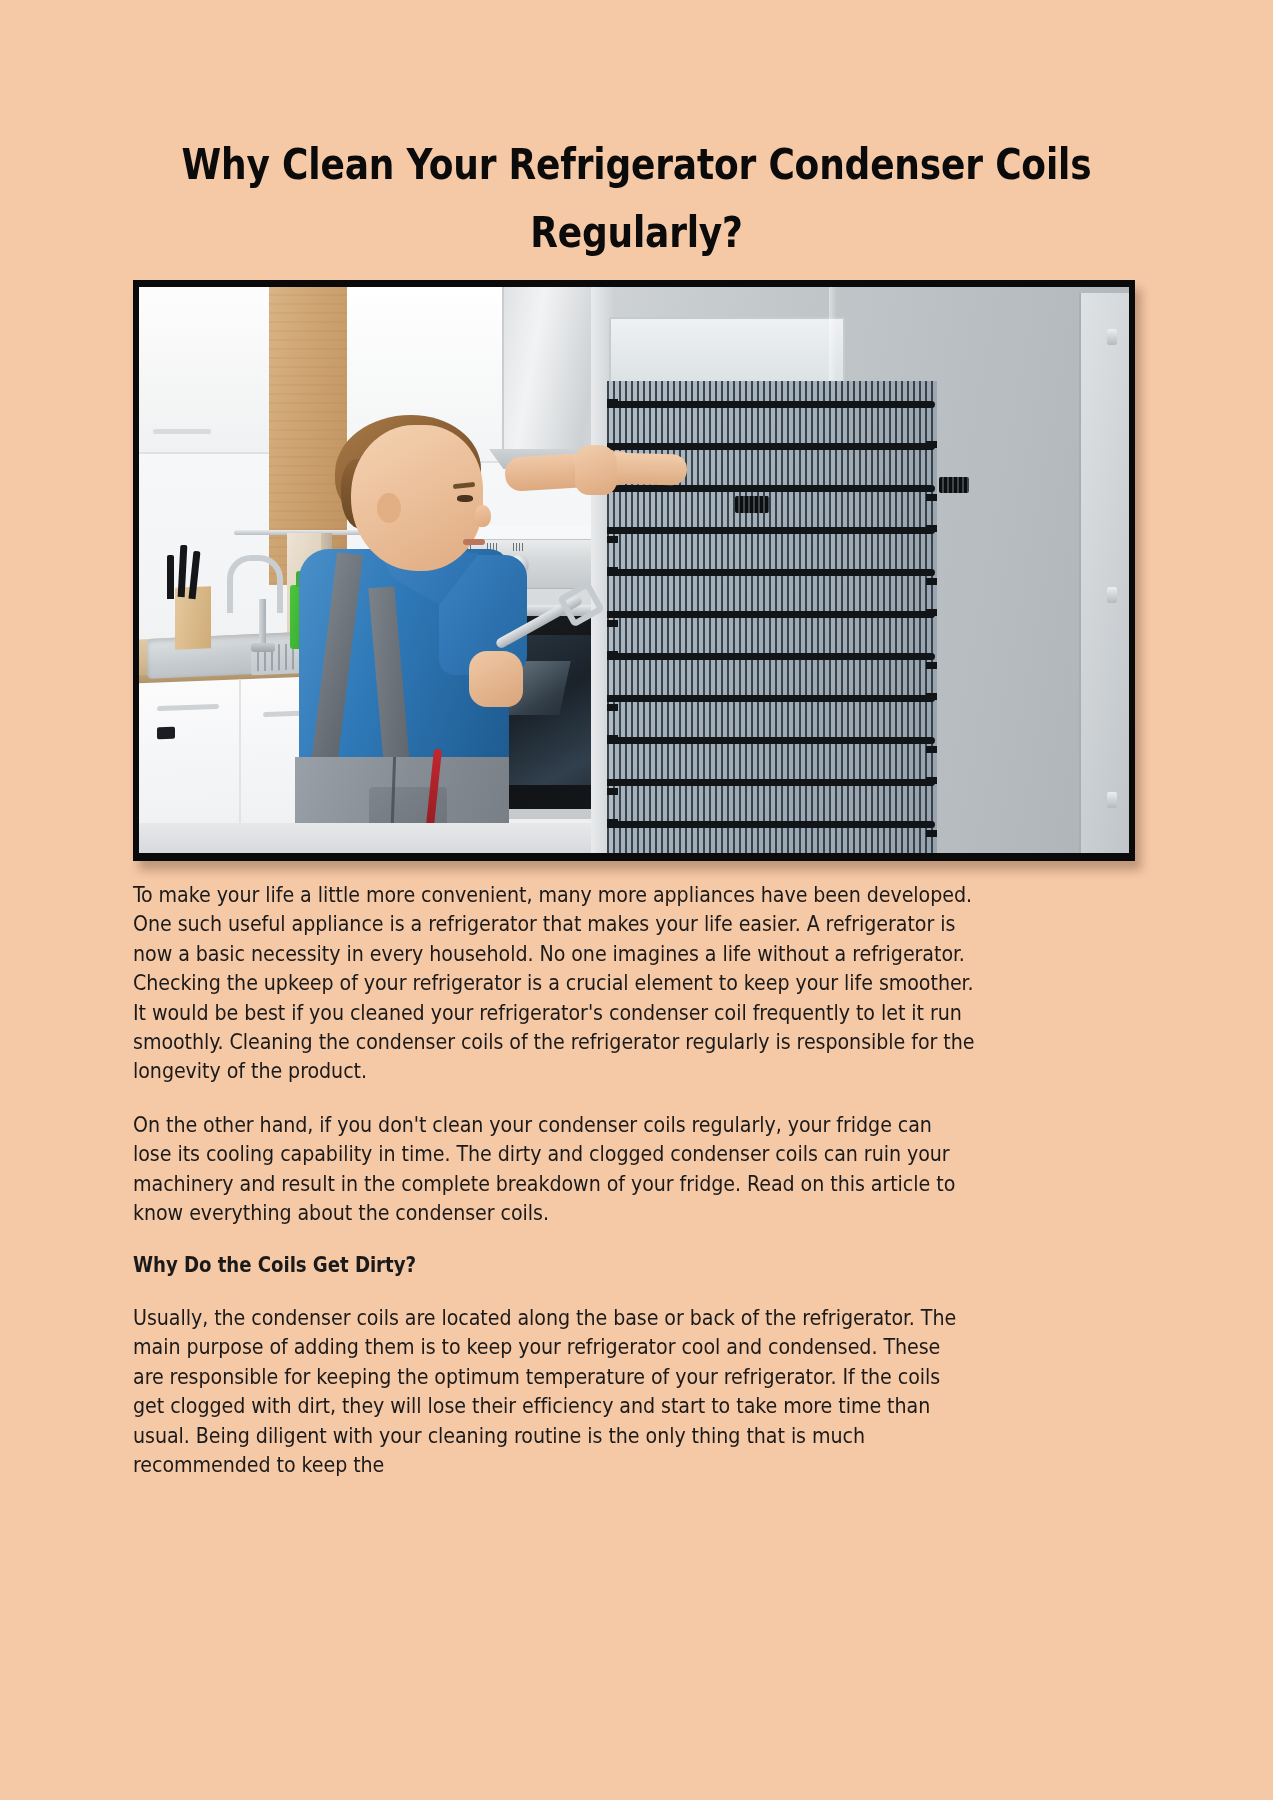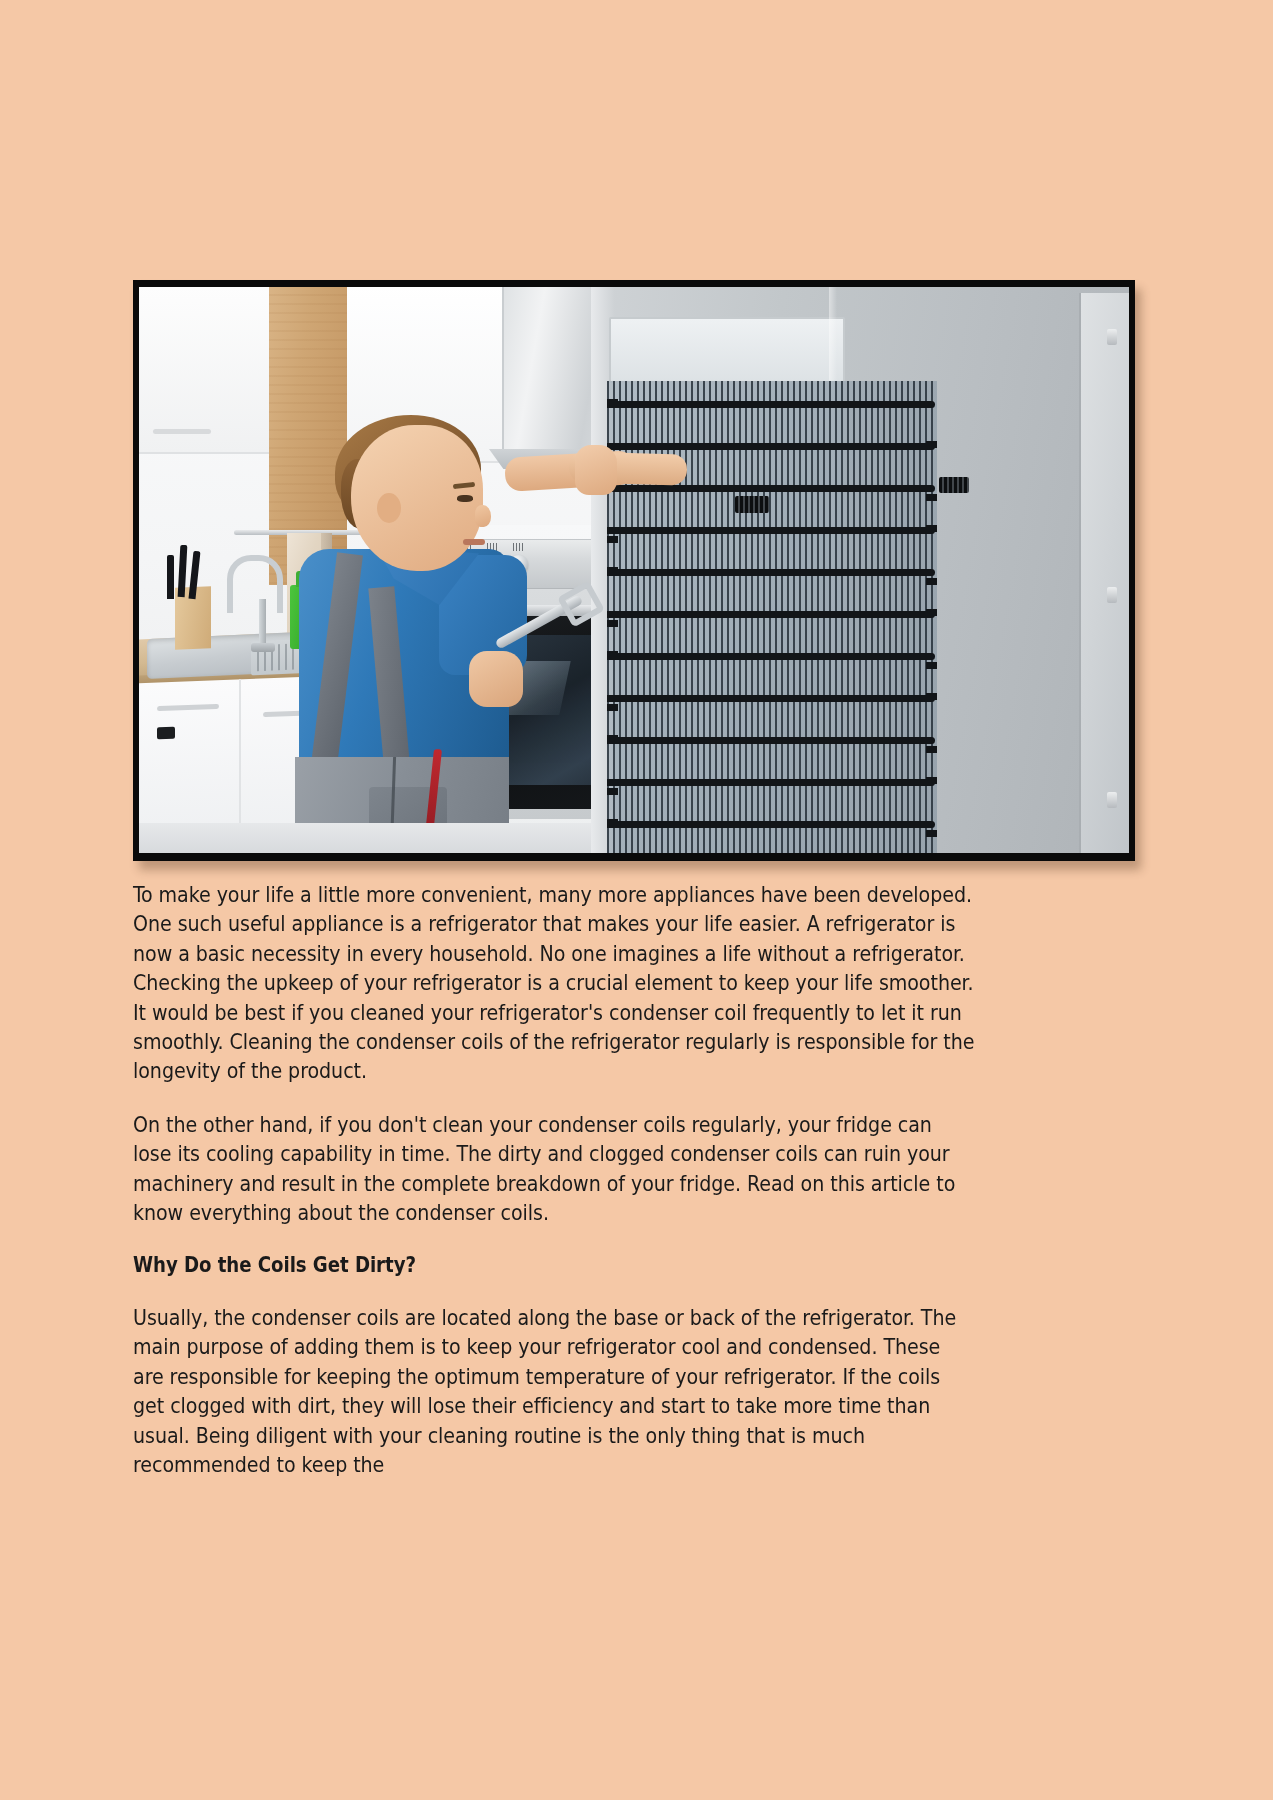--- a/index.html
+++ b/index.html
@@ -484,20 +484,26 @@
     font-weight: bold;
     margin-bottom: 22px;
     font-size: 20.5px;
   }
 </style>
 </head>
 <body>
 
 <div class="page">
 
+  <div class="title-block">
+    <h1 class="doc-title">
+      <span>Why Clean Your Refrigerator Condenser</span>
+      <span>Coils Regularly?</span>
+    </h1>
+  </div>
 
   <div class="photo-frame">
     <div class="photo">
 
       <div class="wall"></div>
 
       <div class="cab-upper-left"></div>
       <div class="wood-panel"></div>
       <div class="cab-upper-mid"></div>
       <div class="hood"></div>

